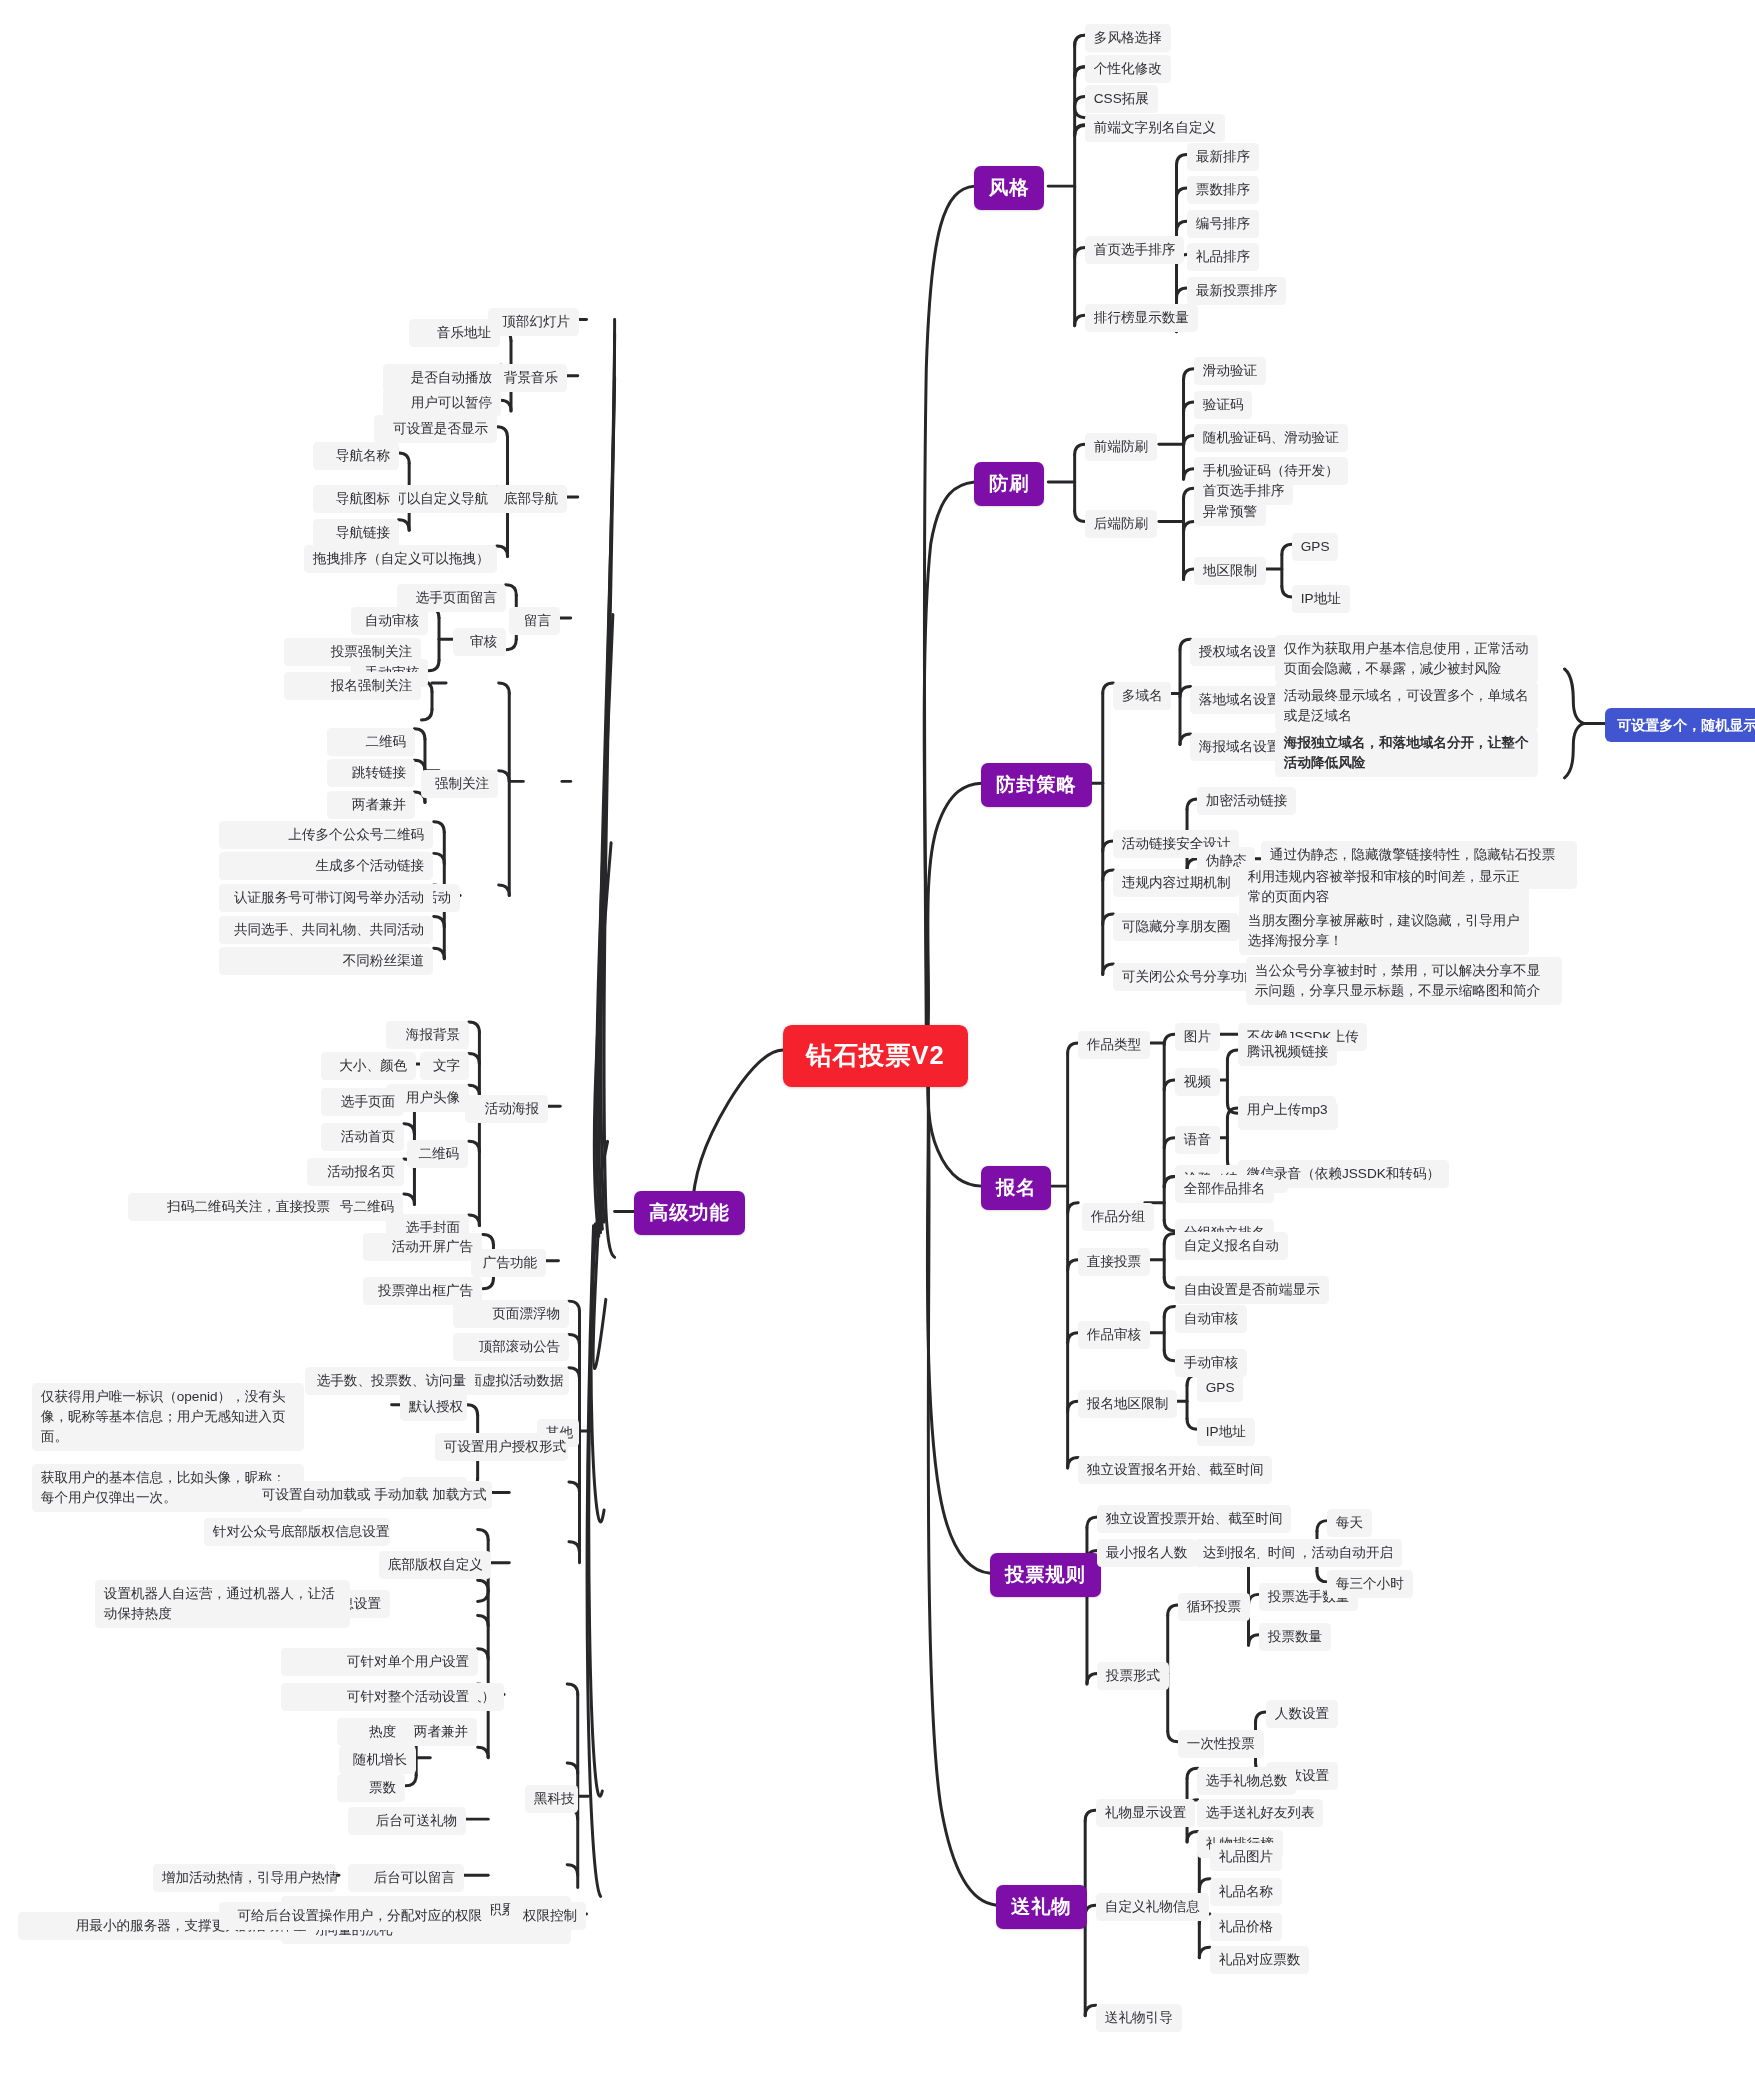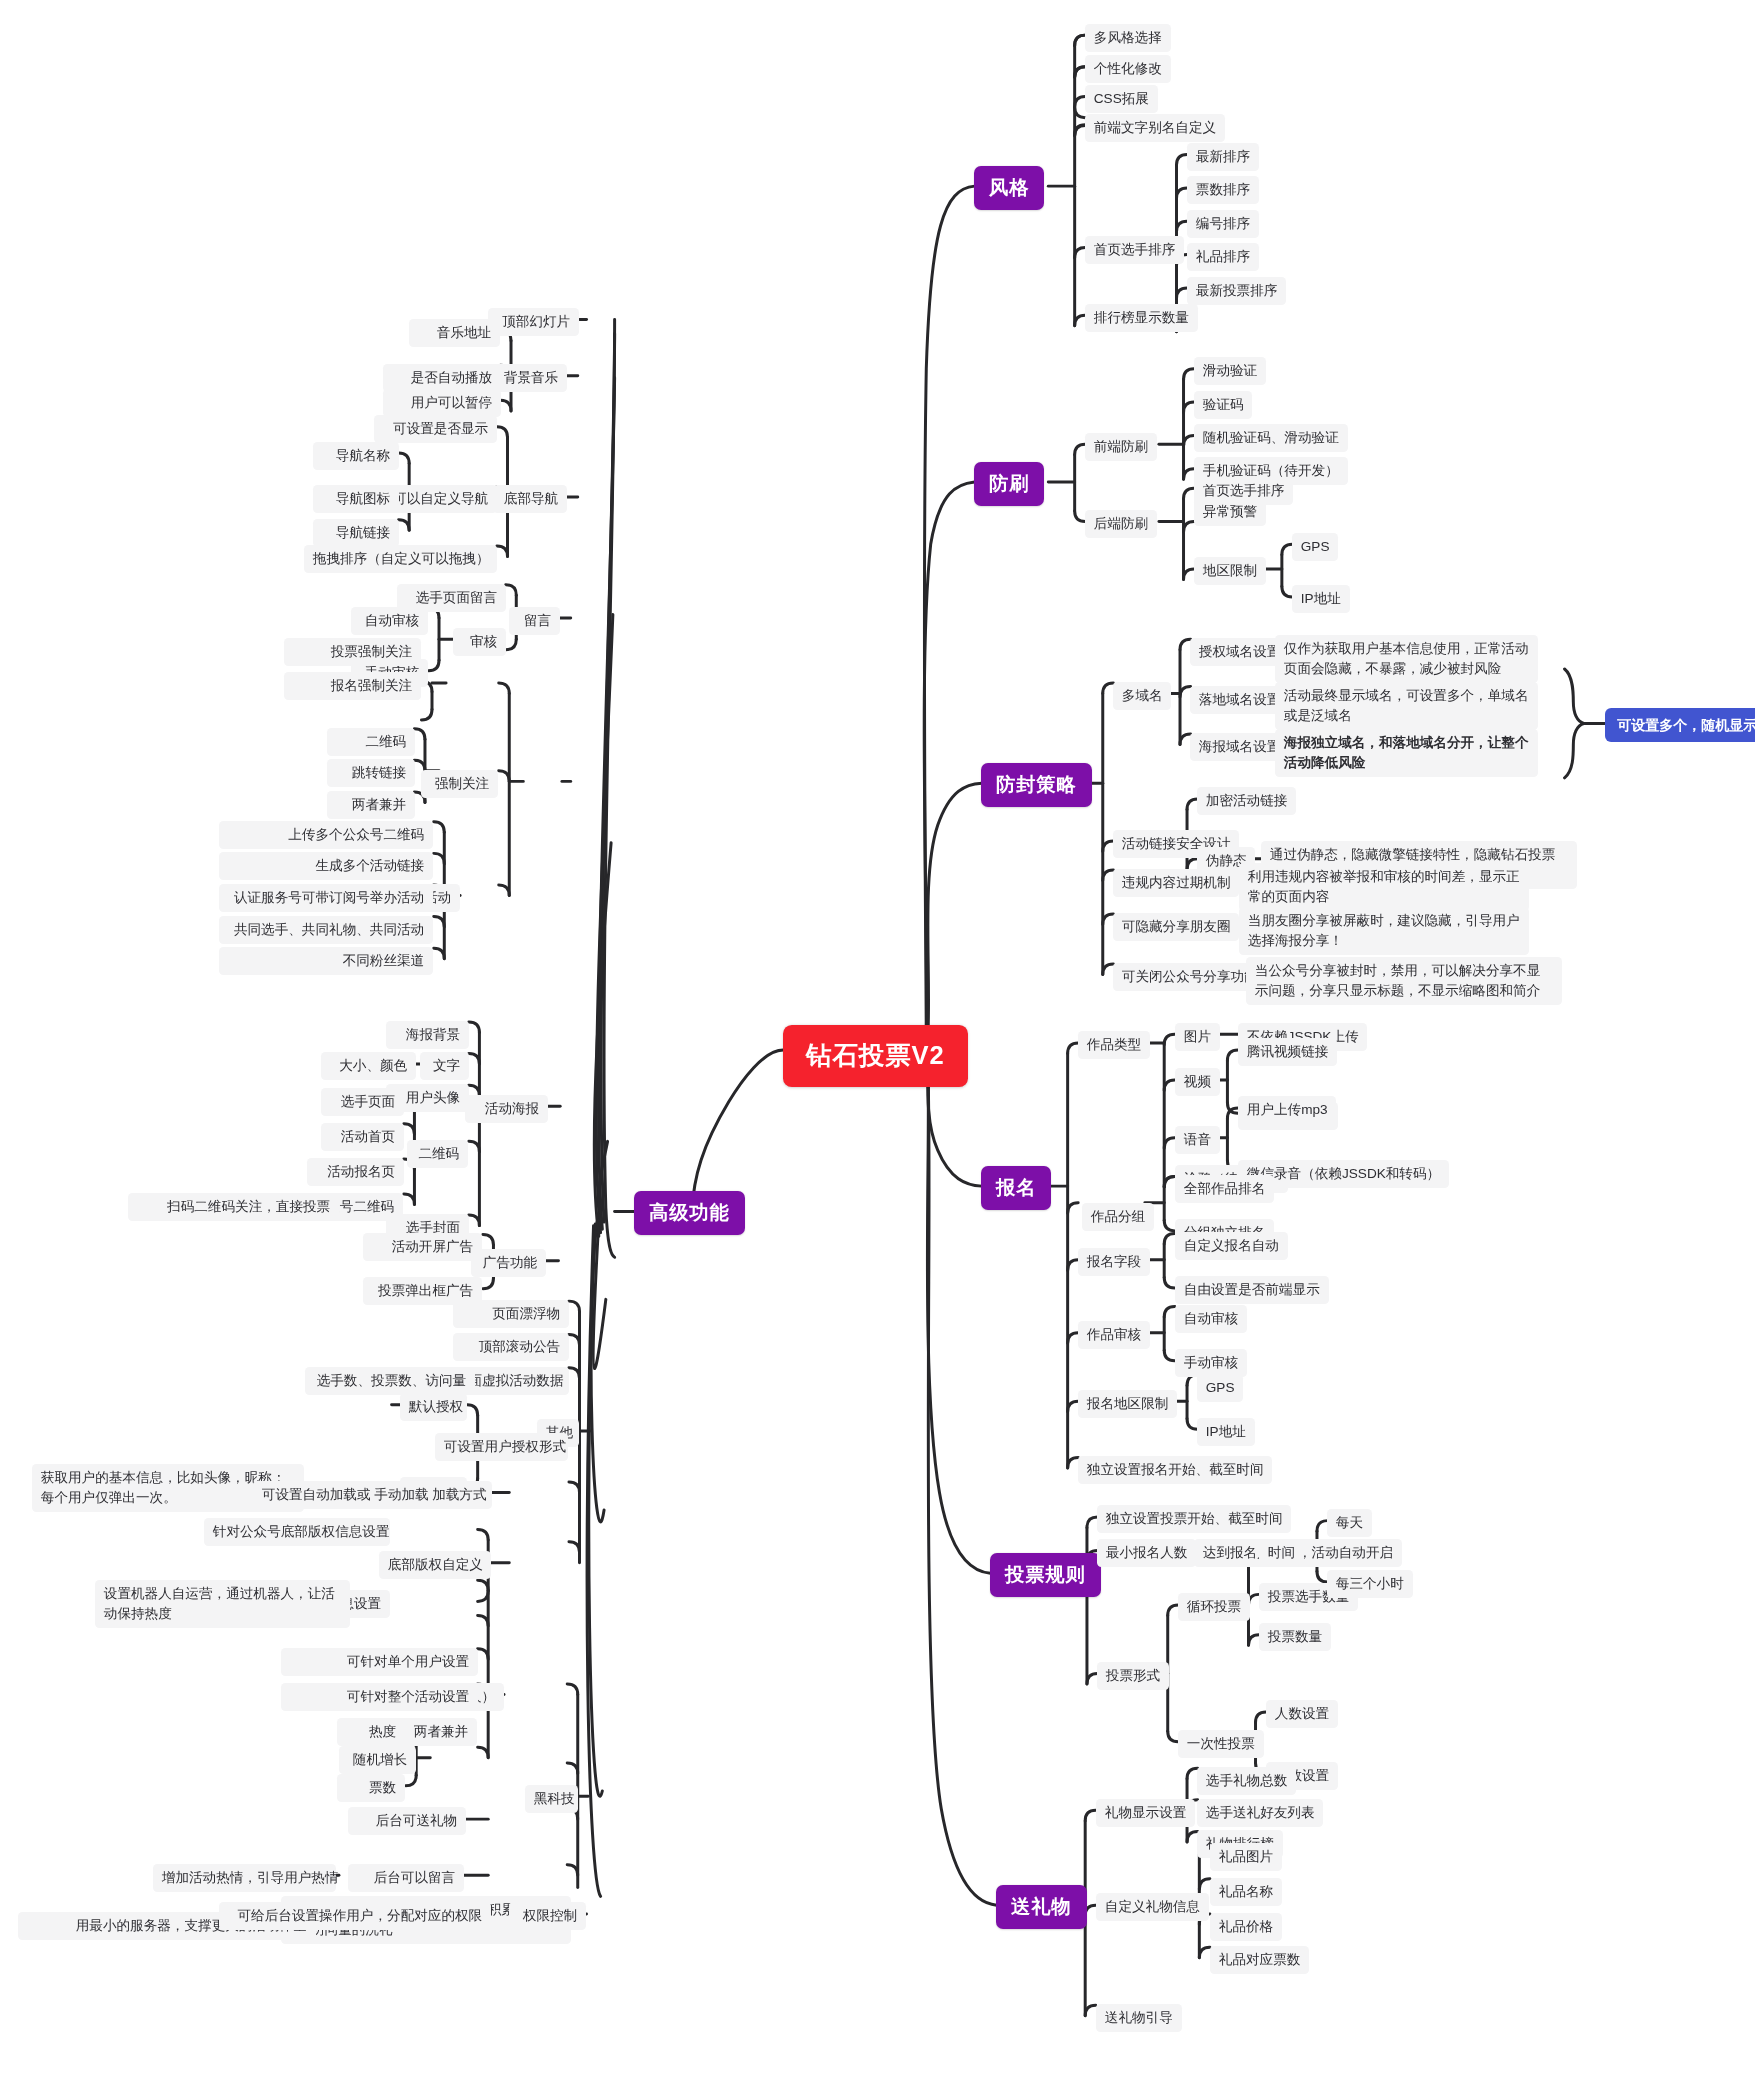--- a/index.html
+++ b/index.html
@@ -344,21 +344,21 @@
   <div class="node n-chip" style="left:1197px;top:787px;">加密活动链接</div>
   <div class="node n-chip" style="left:1197px;top:847px;">伪静态</div>
   <div class="node n-chip wrap" style="left:1261px;top:841px;width:316px;">通过伪静态，隐藏微擎链接特性，隐藏钻石投票标识特性，防止被针对封杀</div>
   <div class="node n-chip wrap" style="left:1239px;top:863px;width:290px;">利用违规内容被举报和审核的时间差，显示正常的页面内容</div>
   <div class="node n-chip wrap" style="left:1239px;top:907px;width:290px;">当朋友圈分享被屏蔽时，建议隐藏，引导用户选择海报分享！</div>
   <div class="node n-chip wrap" style="left:1246px;top:957px;width:316px;">当公众号分享被封时，禁用，可以解决分享不显示问题，分享只显示标题，不显示缩略图和简介</div>
 
   <div class="node n-l1" style="left:981px;top:1166px;">报名</div>
   <div class="node n-chip" style="left:1078px;top:1031px;">作品类型</div>
   <div class="node n-chip" style="left:1082px;top:1191px;margin-top:12px;">作品分组</div>
-  <div class="node n-chip" style="left:1078px;top:1248px;">报名字段</div>
+  <div class="node n-chip" style="left:1078px;top:1248px;">直接投票</div>
   <div class="node n-chip" style="left:1078px;top:1321px;">作品审核</div>
   <div class="node n-chip" style="left:1078px;top:1390px;">报名地区限制</div>
   <div class="node n-chip" style="left:1078px;top:1456px;">独立设置报名开始、截至时间</div>
 
   <div class="node n-chip" style="left:1175px;top:1023px;">图片</div>
   <div class="node n-chip" style="left:1175px;top:1068px;">视频</div>
   <div class="node n-chip" style="left:1175px;top:1126px;">语音</div>
   <div class="node n-chip" style="left:1175px;top:1165px;">涂鸦（待开发）</div>
   <div class="node n-chip" style="left:1238px;top:1023px;">不依赖JSSDK上传</div>
   <div class="node n-chip" style="left:1238px;top:1038px;">腾讯视频链接</div>
@@ -457,20 +457,21 @@
   <div class="node n-chip r" style="left:363px;top:1277px;width:119px;">投票弹出框广告</div>
 
   <div class="node n-chip r" style="left:537px;top:1419px;width:42px;">其他</div>
   <div class="node n-chip r" style="left:453px;top:1300px;width:116px;">页面漂浮物</div>
   <div class="node n-chip r" style="left:453px;top:1333px;width:116px;">顶部滚动公告</div>
   <div class="node n-chip r" style="left:446px;top:1367px;width:123px;">页面虚拟活动数据</div>
   <div class="node n-chip r" style="left:305px;top:1367px;width:170px;">选手数、投票数、访问量</div>
   <div class="node n-chip r" style="left:435px;top:1433px;width:133px;">可设置用户授权形式</div>
   <div class="node n-chip r" style="left:400px;top:1393px;width:67px;">默认授权</div>
   <div class="node n-chip r" style="left:400px;top:1477px;width:67px;">弹出授权</div>
+  <div class="node n-chip wrap" style="left:32px;top:1383px;width:272px;">仅获得用户唯一标识（openid），没有头像，昵称等基本信息；用户无感知进入页面。</div>
   <div class="node n-chip wrap" style="left:32px;top:1464px;width:272px;">获取用户的基本信息，比如头像，昵称；每个用户仅弹出一次。</div>
   <div class="node n-chip r" style="left:369px;top:1481px;width:123px;">首页选手加载方式</div>
   <div class="node n-chip r" style="left:253px;top:1481px;width:179px;">可设置自动加载或 手动加载</div>
   <div class="node n-chip r" style="left:379px;top:1551px;width:112px;">底部版权自定义</div>
   <div class="node n-chip r" style="left:204px;top:1518px;width:186px;">针对公众号底部版权信息设置</div>
   <div class="node n-chip r" style="left:204px;top:1590px;width:186px;">针对全站底部版权信息设置</div>
 
   <div class="node n-chip r" style="left:525px;top:1785px;width:53px;text-align:center;">黑科技</div>
   <div class="node n-chip r" style="left:376px;top:1683px;width:128px;">自运营（机器人）</div>
   <div class="node n-chip wrap" style="left:95px;top:1580px;width:255px;">设置机器人自运营，通过机器人，让活动保持热度</div>

